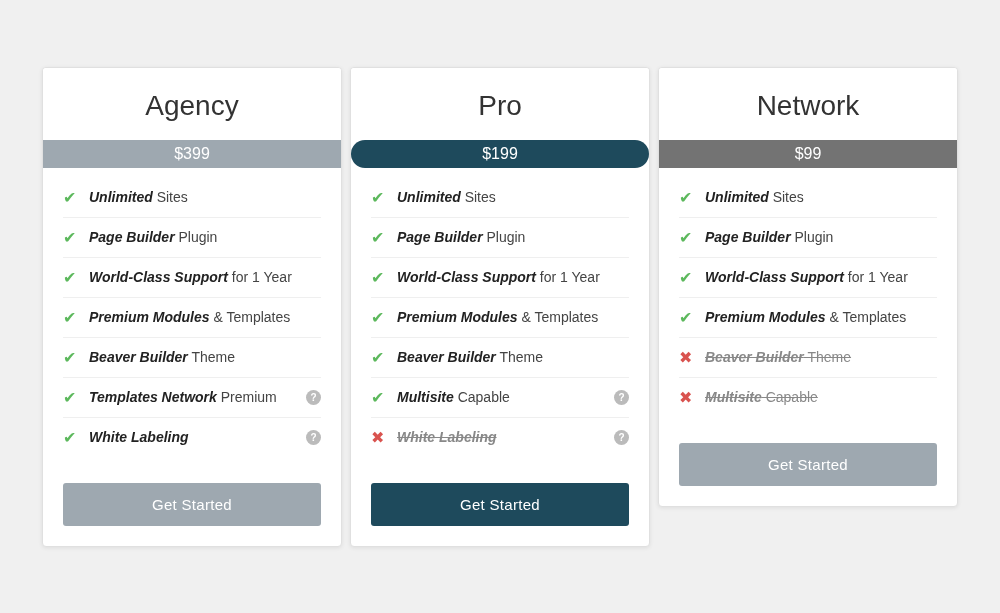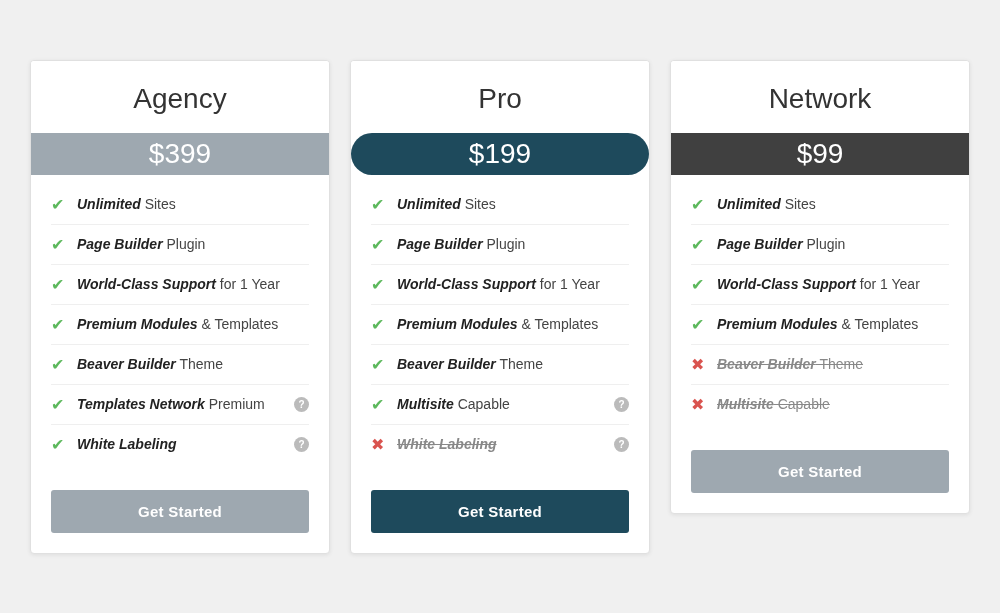--- a/index.html
+++ b/index.html
@@ -9,21 +9,21 @@
       display: flex;
       justify-content: center;
       align-items: center;
       min-height: 613px;
       width: 1000px;
       font-family: 'Helvetica Neue', Arial, sans-serif;
     }
 
     .pricing-container {
       display: flex;
-      gap: 20px;
+      gap: 8px;
       padding: 30px 20px;
       justify-content: center;
       align-items: flex-start;
     }
 
     .pricing-card {
       background: #fff;
       border: 1px solid #e0e0e0;
       border-radius: 4px;
       width: 300px;
@@ -38,36 +38,36 @@
       padding: 22px 10px 18px;
       font-size: 28px;
       font-weight: 300;
       color: #333;
       background: #fff;
     }
 
     .card-price {
       text-align: center;
       padding: 5px 10px;
-      font-size: 28px;
+      font-size: 16px;
       color: #fff;
       font-weight: 400;
     }
 
     .price-agency {
       background: #9ea8b0;
     }
 
     .price-pro {
       background: #1e4a5c;
       border-radius: 26px;
     }
 
     .price-standard {
-      background: #404040;
+      background: #737373;
       text-align: center;
     }
 
     .card-features {
       padding: 10px 20px;
       flex: 1;
     }
 
     .feature-item {
       display: flex;
@@ -131,21 +131,21 @@
       padding: 16px 20px 20px;
     }
 
     .btn-get-started {
       width: 100%;
       padding: 13px;
       font-size: 15px;
       border: none;
       border-radius: 3px;
       cursor: pointer;
-      font-weight: 700;
+      font-weight: 400;
       letter-spacing: 0.3px;
       text-align: center;
     }
 
     .btn-agency {
       background: #9ea8b0;
       color: #fff;
     }
 
     .btn-pro {

